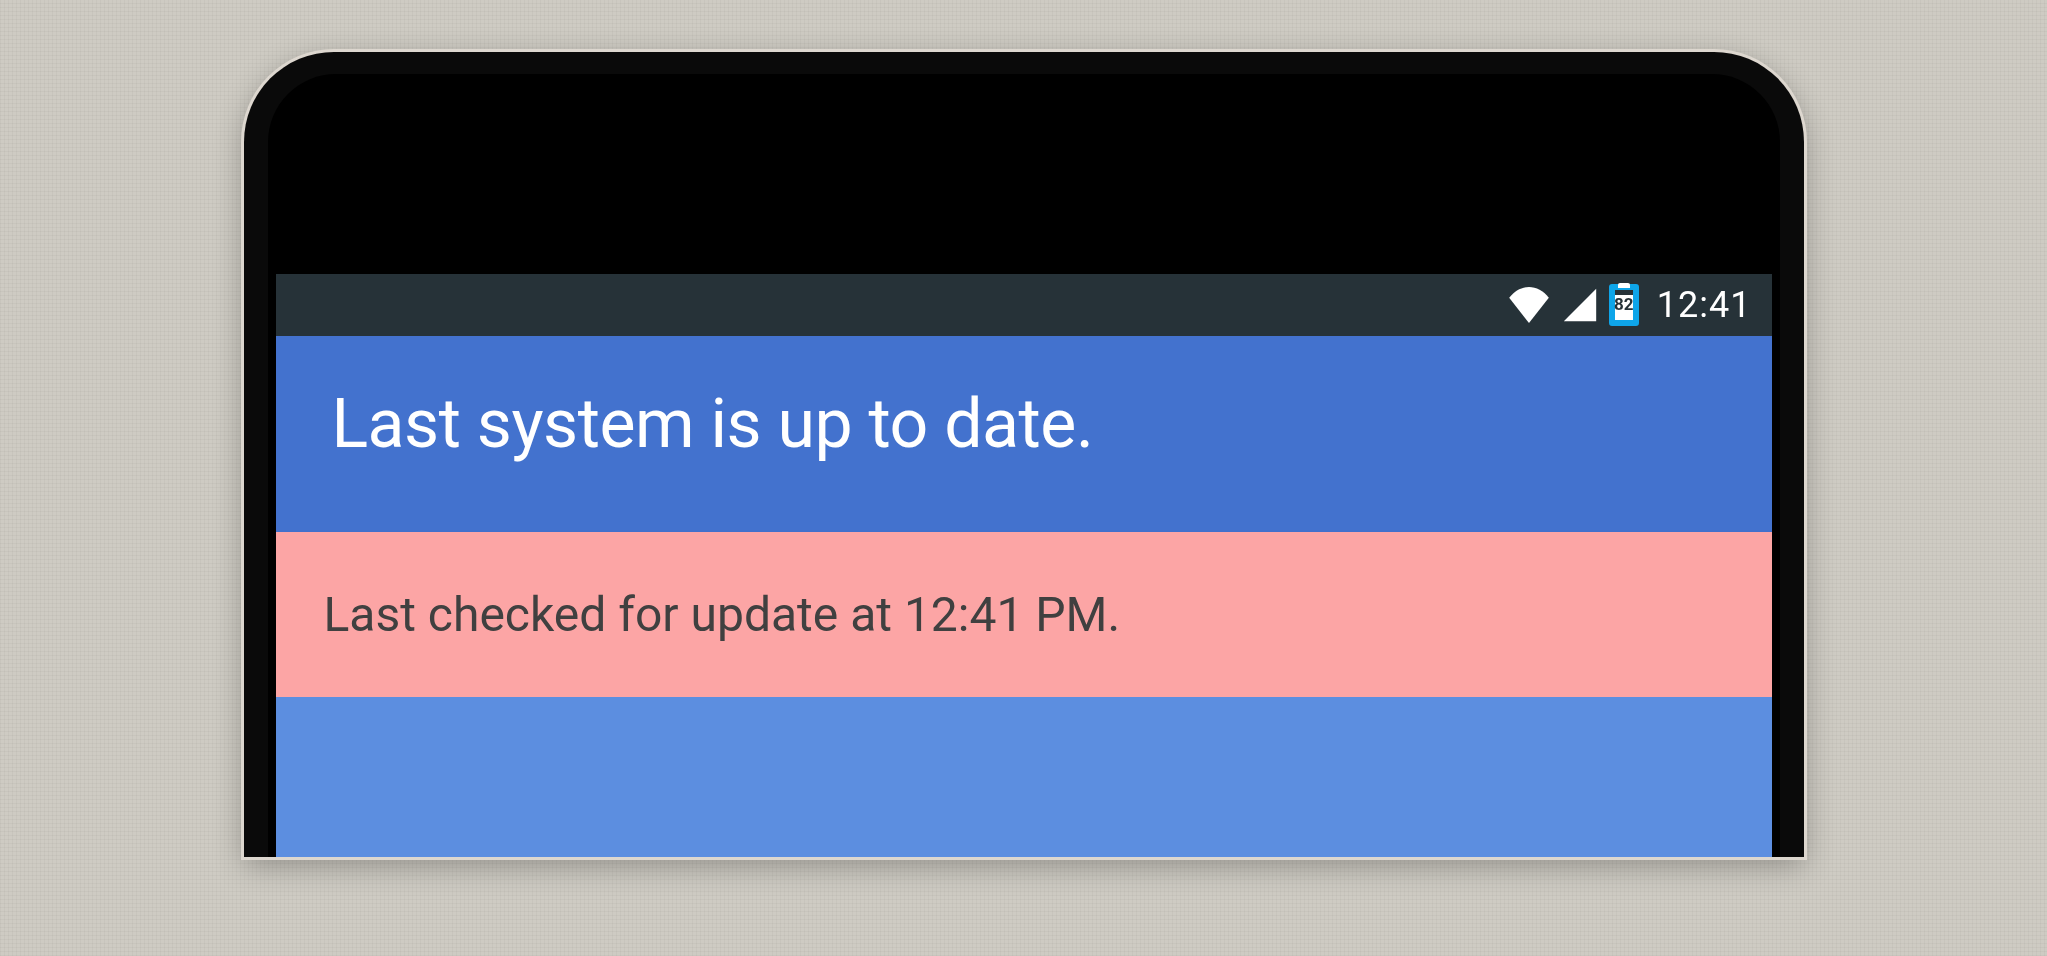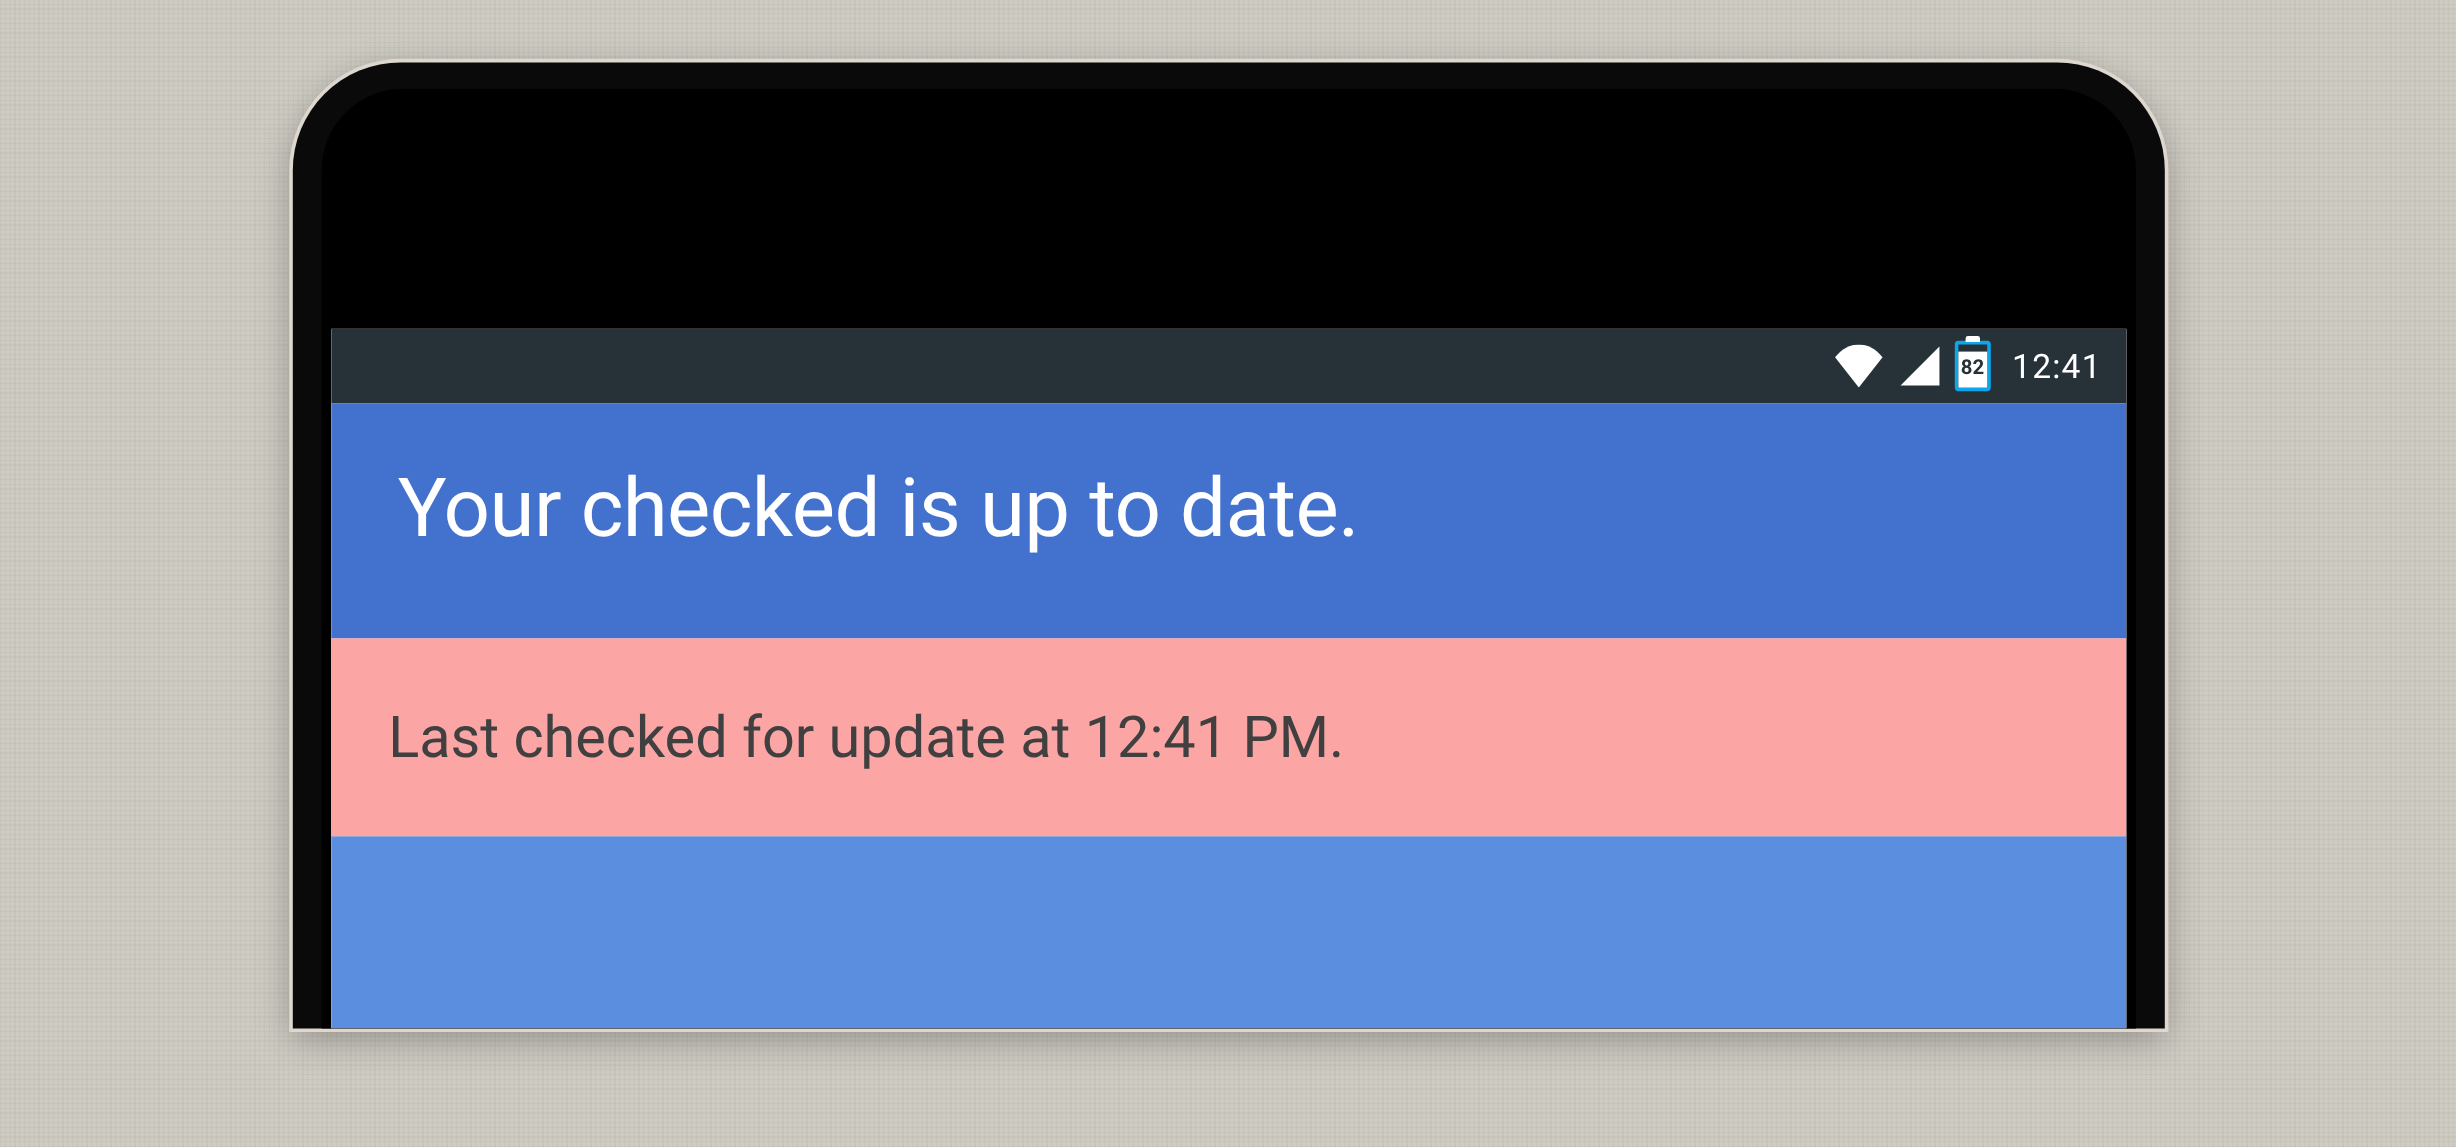--- a/index.html
+++ b/index.html
@@ -66,38 +66,38 @@
       height: 62px;
       background: #263238;
       display: flex;
       justify-content: flex-end;
       align-items: center;
       padding: 0 20px;
       gap: 10px;
       color: #fff;
     }
     .status-bar .clock {
-      font-size: 28px;
+      font-size: 36px;
       font-weight: 400;
       letter-spacing: 1px;
       margin-left: 8px;
     }
     .wifi-icon, .cell-icon {
       display: inline-flex;
       align-items: center;
     }
     .battery-icon {
       display: inline-flex;
       align-items: center;
       position: relative;
     }
     .battery-body {
       width: 30px;
       height: 42px;
-      border: 3px solid #0ea5e9;
+      border: 6px solid #0ea5e9;
       border-radius: 3px;
       position: relative;
       display: flex;
       align-items: flex-end;
       justify-content: center;
     }
     .battery-tip {
       position: absolute;
       top: -7px;
       left: 50%;
@@ -168,21 +168,21 @@
         <span class="battery-icon">
           <span class="battery-body">
             <span class="battery-tip"></span>
             <span class="battery-fill"></span>
             <span class="battery-text">82</span>
           </span>
         </span>
         <span class="clock">12:41</span>
       </div>
       <div class="header-banner">
-        <div class="header-title">Your checked is up to date.</div>
+        <div class="header-title">Last system is up to date.</div>
       </div>
       <div class="card">
         <div class="card-text">Last checked for update at 12:41 PM.</div>
       </div>
       <div class="bottom-bar"></div>
     </div>
   </div>
 </div>
 
 </body></html>

